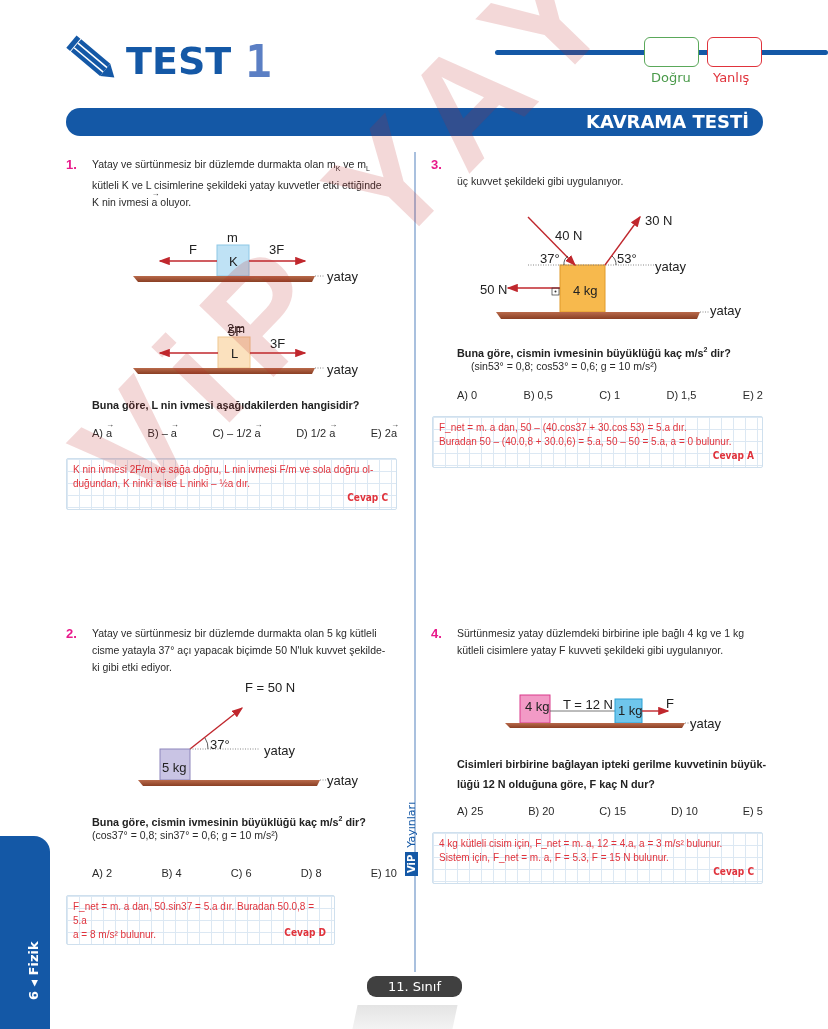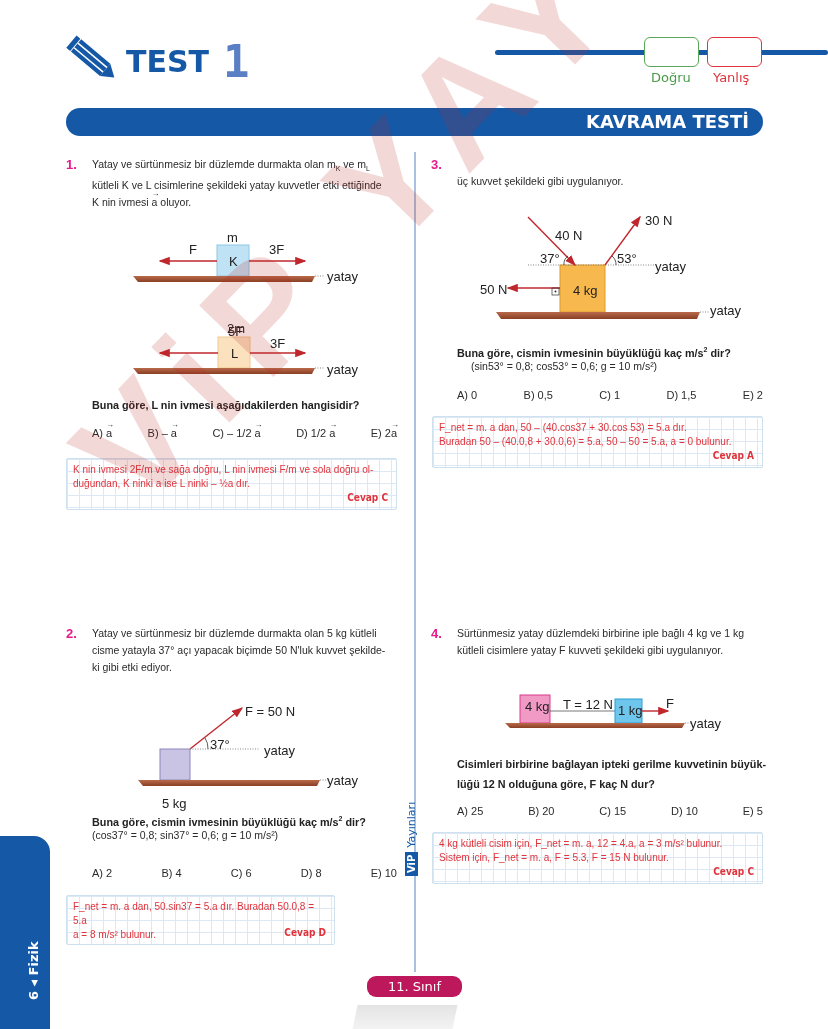--- a/index.html
+++ b/index.html
@@ -2,21 +2,21 @@
 <html><head>
 <meta charset="utf-8">
 <style>
   * { box-sizing: border-box; margin: 0; padding: 0; }
   html, body { width: 828px; height: 1029px; background: #ffffff; overflow: hidden; }
   body { position: relative; font-family: "Liberation Sans", sans-serif; color: #222; }
 
   
   .test-title { position: absolute; left: 64px; top: 34px; display: flex; align-items: center; }
   .pencil { width: 58px; height: 54px; }
-  .test-word { font-family: "DejaVu Sans", sans-serif; font-weight: bold; font-size: 30px; color: #1458a6; margin-left: 4px; letter-spacing: 0px; }
+  .test-word { font-family: "DejaVu Sans", sans-serif; font-weight: bold; font-size: 38px; color: #1458a6; margin-left: 4px; letter-spacing: 0px; }
   .test-num { font-family: "DejaVu Sans Mono", monospace; font-weight: bold; font-size: 44px; color: #5b7fc4; margin-left: 14px; }
 
   .top-line { position: absolute; left: 495px; top: 50px; width: 333px; height: 5px; background: #1458a6; border-radius: 3px; }
   .score-box { position: absolute; top: 37px; width: 55px; height: 30px; background: #fff; border-radius: 6px; }
   .score-box.green { left: 644px; border: 1.5px solid #5aa85a; }
   .score-box.red { left: 707px; border: 1.5px solid #e0333c; }
   .score-label { position: absolute; top: 70px; font-family: "DejaVu Sans", sans-serif; font-size: 13px; }
   .score-label.green { left: 651px; color: #4a9a4a; }
   .score-label.red { left: 713px; color: #e0333c; }
 
@@ -46,21 +46,21 @@
   .cevap { position: absolute; right: 8px; bottom: 4px; font-family: "DejaVu Sans Condensed", "DejaVu Sans", sans-serif; font-weight: bold; font-size: 10px; color: #e0333c; }
 
   .fig-label { position: absolute; font-size: 13px; color: #222; white-space: nowrap; }
 
   
   .side-tab { position: absolute; left: 0; top: 836px; width: 50px; height: 193px; background: #1458a6; border-radius: 0 16px 0 0; }
   .side-text { position: absolute; left: 26px; top: 1000px; transform: rotate(-90deg); transform-origin: left top; color: #fff; font-family: "DejaVu Sans", sans-serif; font-weight: bold; font-size: 13px; white-space: nowrap; }
   .vip-logo { position: absolute; left: 405px; top: 876px; transform: rotate(-90deg); transform-origin: left top; white-space: nowrap; display: flex; align-items: center; }
   .vip-box { background: #1458a6; color: #fff; font-family: "DejaVu Sans", sans-serif; font-weight: bold; font-size: 10px; padding: 1px 3px; }
   .vip-text { color: #1458a6; font-family: "DejaVu Sans", sans-serif; font-size: 11px; margin-left: 4px; }
-  .class-pill { position: absolute; left: 367px; top: 976px; width: 95px; height: 21px; background: #be185d; border-radius: 9px; color: #fff; font-family: "DejaVu Sans", sans-serif; font-size: 13px; text-align: center; line-height: 21px; }
+  .class-pill { position: absolute; left: 367px; top: 976px; width: 95px; height: 21px; background: #404040; border-radius: 9px; color: #fff; font-family: "DejaVu Sans", sans-serif; font-size: 13px; text-align: center; line-height: 21px; }
   .shadow-wedge { position: absolute; left: 355px; top: 1005px; width: 100px; height: 24px; background: linear-gradient(to bottom, #e4e4e4, #f3f3f3); transform: skewX(-12deg); }
 </style>
 </head>
 <body>
 
 <div class="test-title">
   <svg class="pencil" viewBox="0 0 58 54">
     <g transform="rotate(40 29 27)">
       <rect x="6" y="18" width="38" height="16" fill="#1458a6"></rect>
       <line x1="6" y1="23" x2="44" y2="23" stroke="#fff" stroke-width="1.5"></line>
@@ -149,24 +149,24 @@
   </div>
 </div>
 <svg style="position:absolute; left:130px; top:700px;" width="230" height="95">
   <rect x="30" y="49" width="30" height="31" fill="#c9c4e4" stroke="#8d86bb"></rect>
   <line x1="60" y1="49" x2="112" y2="8" stroke="#c0272d" stroke-width="1.4" marker-end="url(#arr)"></line>
   <line x1="60" y1="49" x2="130" y2="49" stroke="#888" stroke-dasharray="1,1.5"></line>
   <path d="M78,49 A18,18 0 0,0 75,38" stroke="#333" fill="none" stroke-width="0.8"></path>
   <path d="M8,80 L190,80 L187,86 L13,86 Z" fill="url(#gr)"></path>
   <line x1="190" y1="80" x2="200" y2="80" stroke="#888" stroke-dasharray="1,1.5"></line>
 </svg>
-<span class="fig-label" style="left:245px; top:704px;">F = 50 N</span>
+<span class="fig-label" style="left:245px; top:680px;">F = 50 N</span>
 <span class="fig-label" style="left:210px; top:737px;">37°</span>
 <span class="fig-label" style="left:264px; top:743px;">yatay</span>
-<span class="fig-label" style="left:162px; top:796px;">5 kg</span>
+<span class="fig-label" style="left:162px; top:760px;">5 kg</span>
 <span class="fig-label" style="left:327px; top:773px;">yatay</span>
 
 <div class="q q-bold" style="left:92px; top:810px;">
   <span>Buna göre, cismin ivmesinin büyüklüğü kaç m/s</span><span class="sup">2</span><span> dir?</span>
 </div>
 <div class="q" style="left:92px; top:827px;">(cos37° = 0,8; sin37° = 0,6; g = 10 m/s²)</div>
 <div class="q options" style="left:92px; top:865px; width:305px;">
   <span>A) 2</span>
   <span>B) 4</span>
   <span>C) 6</span>

